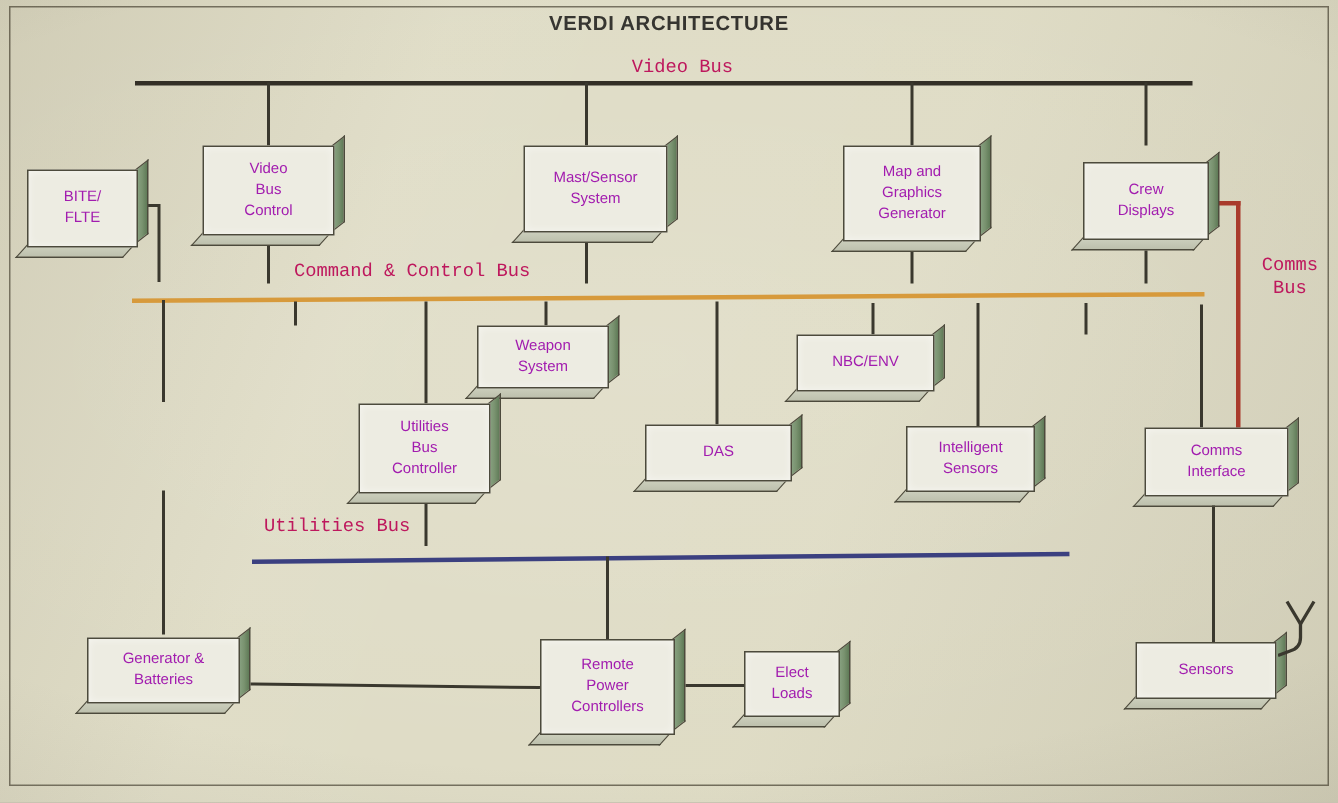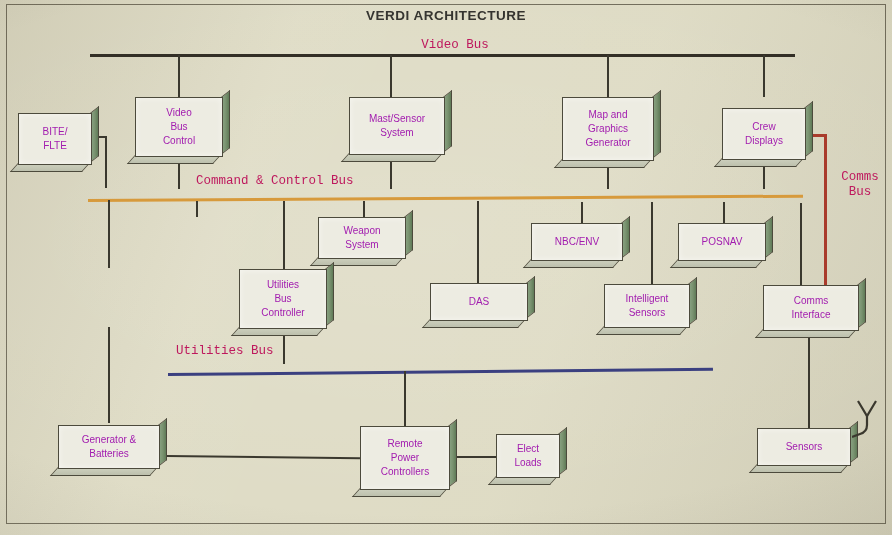--- a/index.html
+++ b/index.html
@@ -233,27 +233,20 @@
   </div>
 
   <div class="node" style="left:531px; top:223px; width:90px; height:36px;">
     <div class="side"></div>
     <div class="bottom"></div>
     <div class="face">
         <span class="label">NBC/ENV</span>
       </div>
   </div>
 
-  <div class="node" style="left:678px; top:223px; width:86px; height:36px;">
-    <div class="side"></div>
-    <div class="bottom"></div>
-    <div class="face">
-        <span class="label">POSNAV</span>
-      </div>
-  </div>
 
 
   <div class="node" style="left:239px; top:269px; width:86px; height:58px;">
     <div class="side"></div>
     <div class="bottom"></div>
     <div class="face">
         <span class="label">Utilities
 Bus
 Controller</span>
       </div>

